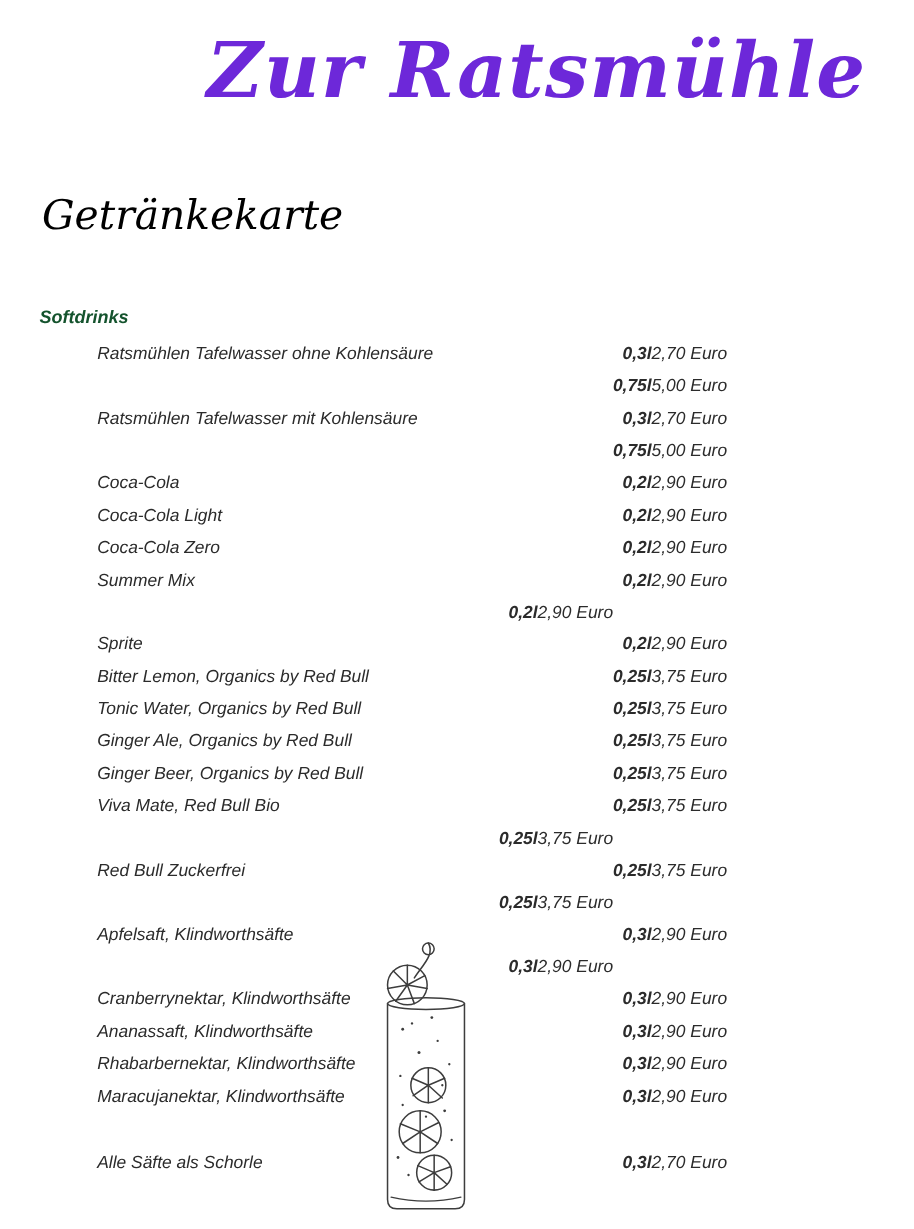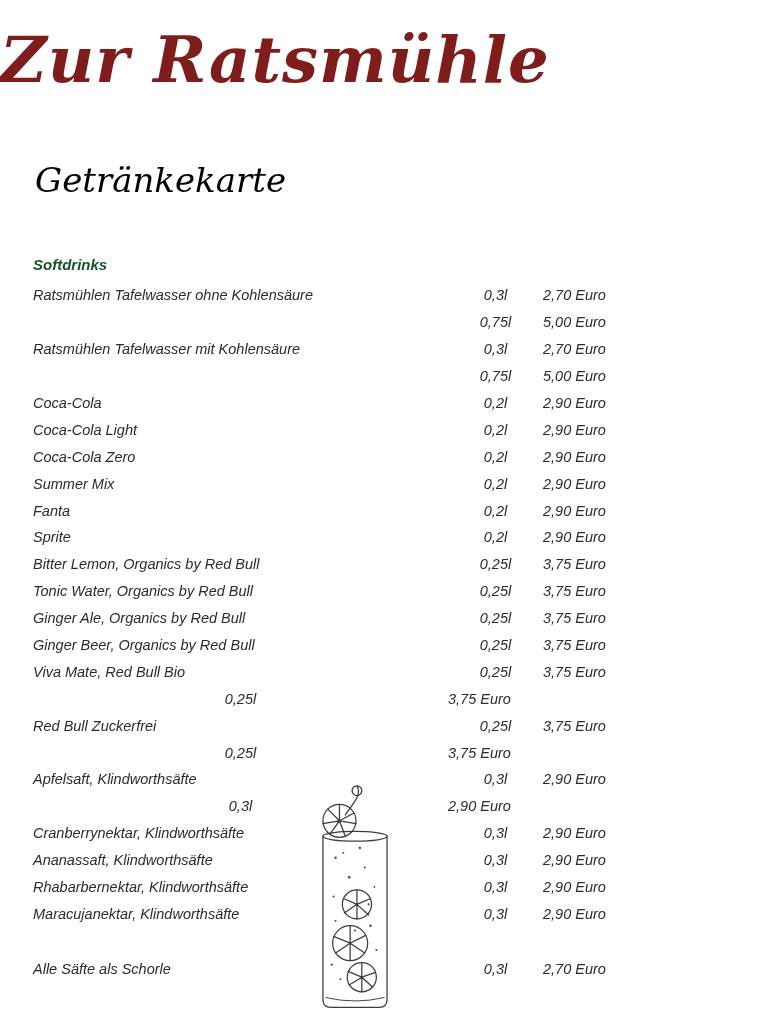--- a/index.html
+++ b/index.html
@@ -13,27 +13,27 @@
     color: #2b2b2b;
   }
   .page { position: absolute; inset: 0; }
 
   .title {
     position: absolute;
     top: 22px;
     left: 0;
     right: 40px;
     margin: 0;
-    text-align: left;
+    text-align: right;
     font-family: "DejaVu Serif", serif;
     font-style: italic;
     font-weight: 700;
     font-size: 64px;
     letter-spacing: 1px;
-    color: #7f1d1d;
+    color: #6d28d9;
   }
 
   .subtitle {
     position: absolute;
     top: 160px;
     left: 35px;
     margin: 0;
     font-family: "DejaVu Serif", serif;
     font-style: italic;
     font-weight: 500;
@@ -59,25 +59,26 @@
     width: 645px;
     font-style: italic;
     font-size: 14.5px;
   }
 
   .row {
     display: grid;
     grid-template-columns: 1fr 95px 135px;
     align-items: center;
     height: 26.9px;
+    margin-left: 48px;
   }
   .row.gap-before { margin-top: 28px; }
 
   .item-name { text-align: left; white-space: nowrap; }
-  .item-size { text-align: center; }
+  .item-size { text-align: right; font-weight: bold; }
   .item-price { text-align: left; }
 
   .glass {
     position: absolute;
     left: 305px;
     top: 780px;
     width: 100px;
     height: 238px;
   }
 </style>
@@ -135,21 +136,20 @@
     <span class="item-price">2,90 Euro</span>
   </div>
 
   <div class="row">
     <span class="item-name">Summer Mix</span>
     <span class="item-size">0,2l</span>
     <span class="item-price">2,90 Euro</span>
   </div>
 
   <div class="row">
-    <span class="item-name">Fanta</span>
     <span class="item-size">0,2l</span>
     <span class="item-price">2,90 Euro</span>
   </div>
 
   <div class="row">
     <span class="item-name">Sprite</span>
     <span class="item-size">0,2l</span>
     <span class="item-price">2,90 Euro</span>
   </div>
 

